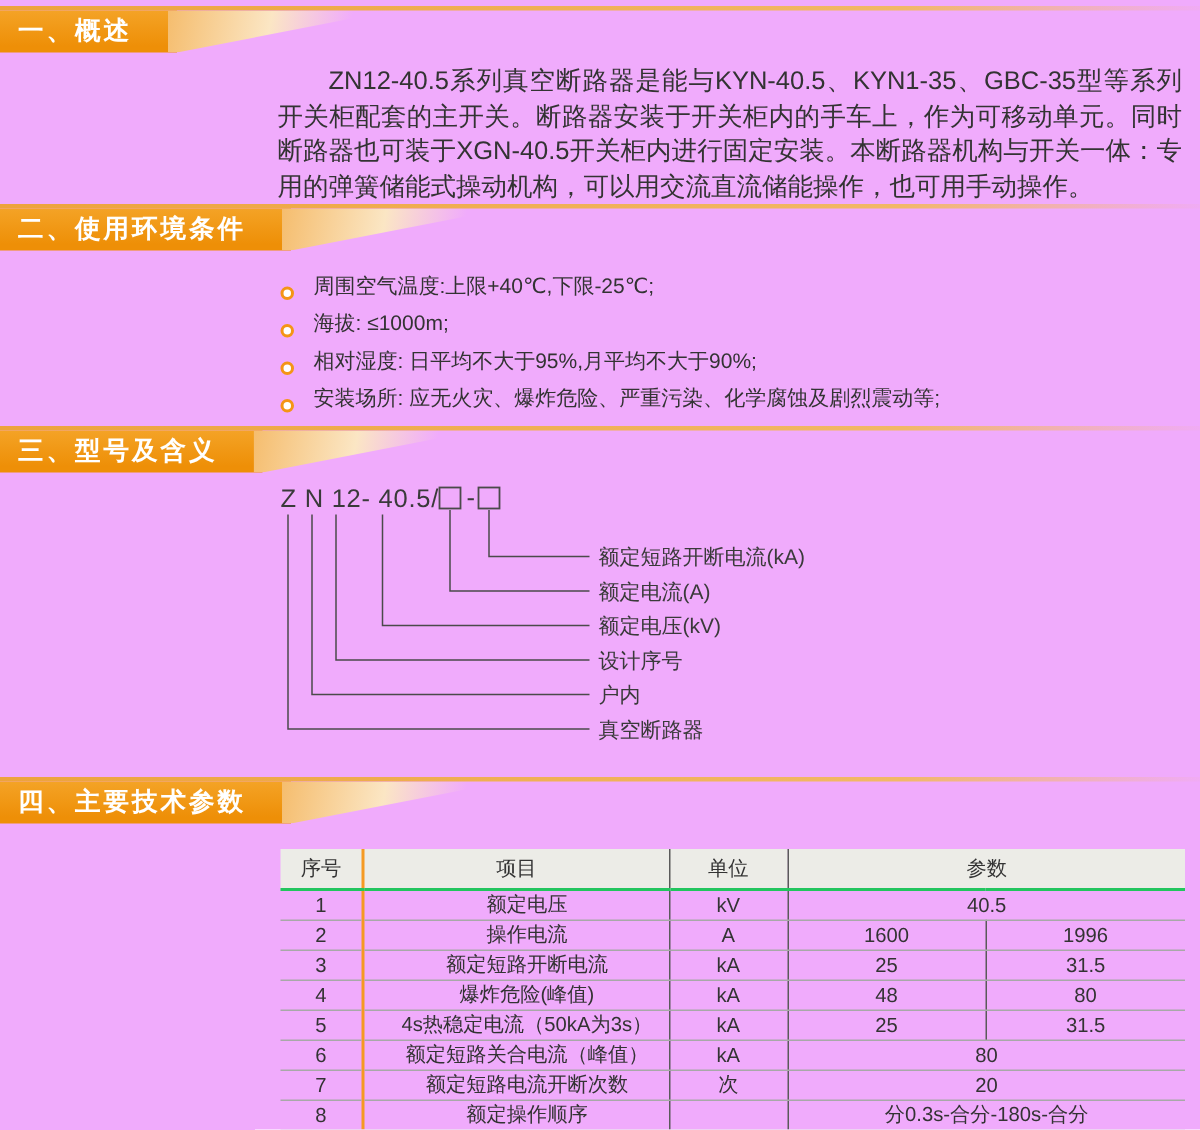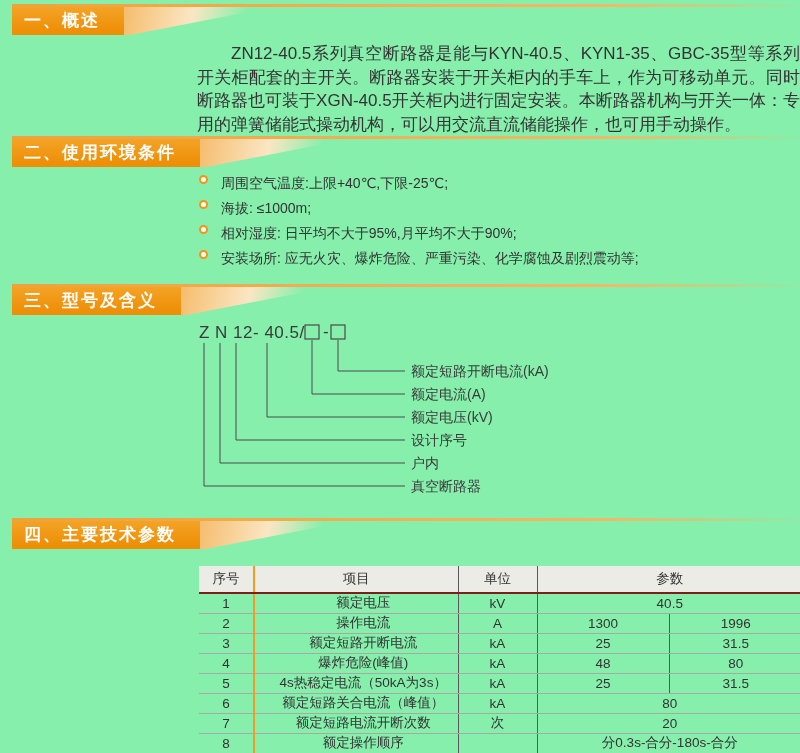--- a/index.html
+++ b/index.html
@@ -1,21 +1,20 @@
 <!DOCTYPE html>
 <html><head>
 <meta charset="utf-8">
 <style>
   * { margin:0; padding:0; box-sizing:border-box; }
   html,body { background:#fff; }
   .page {
-    position:relative; width:800px; height:753px; background:#86efac;
+    position:relative; width:800px; height:753px; background:#f0abfc;
     font-family:"Liberation Sans","DejaVu Sans",sans-serif; color:#333;
     overflow:hidden;
-    padding-left:12px;
   }
   
   .banner { width:100%; }
   .banner-line {
     height:3px;
     background:linear-gradient(to right,#eda33c 0%,#f2b866 75%,rgba(242,184,102,0.05) 100%);
   }
   .banner-row { display:flex; align-items:stretch; height:28px; }
   .banner-slab {
     display:flex; align-items:center;
@@ -31,21 +30,21 @@
   
   .sec1-banner { margin-top:4px; }
   .overview-paragraph {
     margin:7px 12px 0 185px; width:603px;
     font-size:17px; line-height:23.5px; text-align:justify;
     text-indent:2em; color:#333;
   }
   
   .sec2-banner { }
   .env-list { margin:8px 0 0 187px; list-style:none; }
-  .env-item { display:flex; align-items:flex-start; height:25px; font-size:14px; color:#333; }
+  .env-item { display:flex; align-items:flex-end; height:25px; font-size:14px; color:#333; }
   .bullet-ring {
     flex:0 0 auto; width:9px; height:9px; border:2px solid #f49515;
     border-radius:50%; margin-right:13px; background:#fff;
   }
   
   .sec3-banner { margin-top:9px; }
   .model-diagram { display:block; margin:5px 0 0 185px; }
   .model-diagram text { font-family:"Liberation Sans","DejaVu Sans",sans-serif; fill:#3a3a3a; }
   .model-string { font-size:17px; letter-spacing:0.5px; }
   .model-label { font-size:14px; }
@@ -55,21 +54,21 @@
     margin:17px 0 0 187px; border-collapse:collapse; table-layout:fixed;
     width:603px; font-size:13.5px; color:#333;
   }
   .param-table col.c-no   { width:55px; }
   .param-table col.c-item { width:204px; }
   .param-table col.c-unit { width:79px; }
   .param-table col.c-p1   { width:132px; }
   .param-table col.c-p2   { width:133px; }
   .param-table th {
     background:#ecece7; font-weight:normal; height:27px;
-    border-bottom:2px solid #7f1d1d; text-align:center;
+    border-bottom:2px solid #22c55e; text-align:center;
   }
   .param-table td { height:20px; border-bottom:1px solid #a8a8a8; text-align:center; }
   .param-table .v-orange { border-right:2px solid #f59a23; }
   .param-table .v-dark   { border-right:1px solid #5a5a5a; }
   .param-table td.cell-item { text-align:center; padding-left:14px; }
 </style>
 </head>
 <body>
 
 <div class="page">
@@ -176,21 +175,21 @@
         <tr>
           <td class="v-orange">1</td>
           <td class="v-dark cell-item">额定电压</td>
           <td class="v-dark">kV</td>
           <td colspan="2">40.5</td>
         </tr>
         <tr>
           <td class="v-orange">2</td>
           <td class="v-dark cell-item">操作电流</td>
           <td class="v-dark">A</td>
-          <td class="v-dark">1300</td>
+          <td class="v-dark">1600</td>
           <td>1996</td>
         </tr>
         <tr>
           <td class="v-orange">3</td>
           <td class="v-dark cell-item">额定短路开断电流</td>
           <td class="v-dark">kA</td>
           <td class="v-dark">25</td>
           <td>31.5</td>
         </tr>
         <tr>

